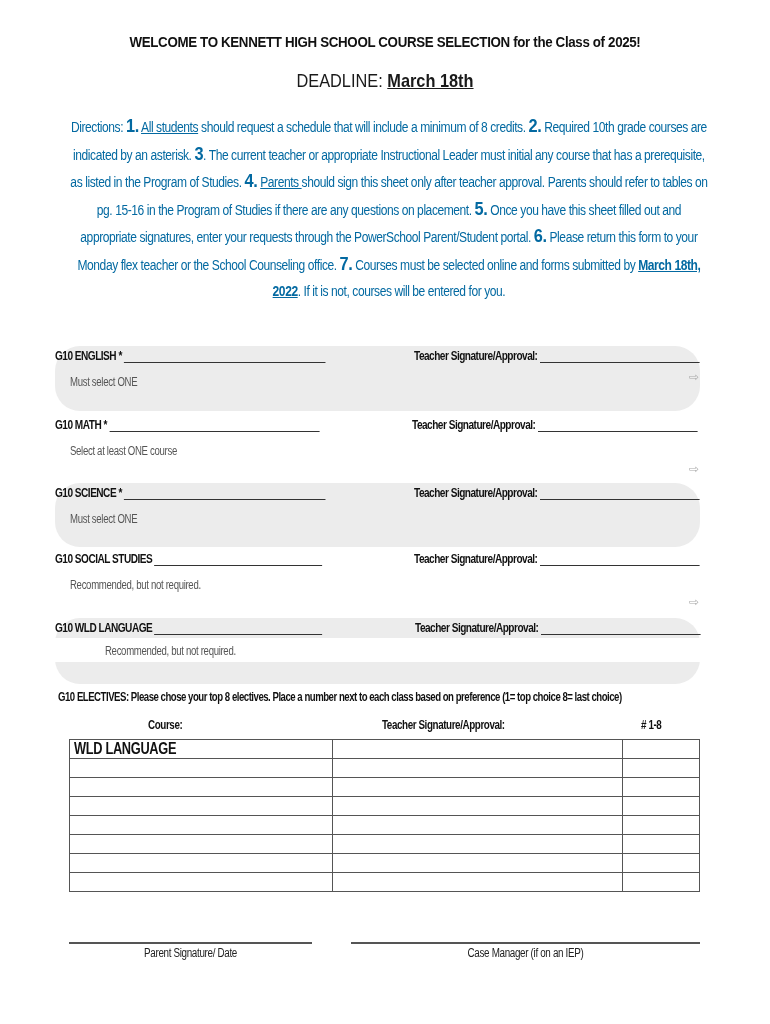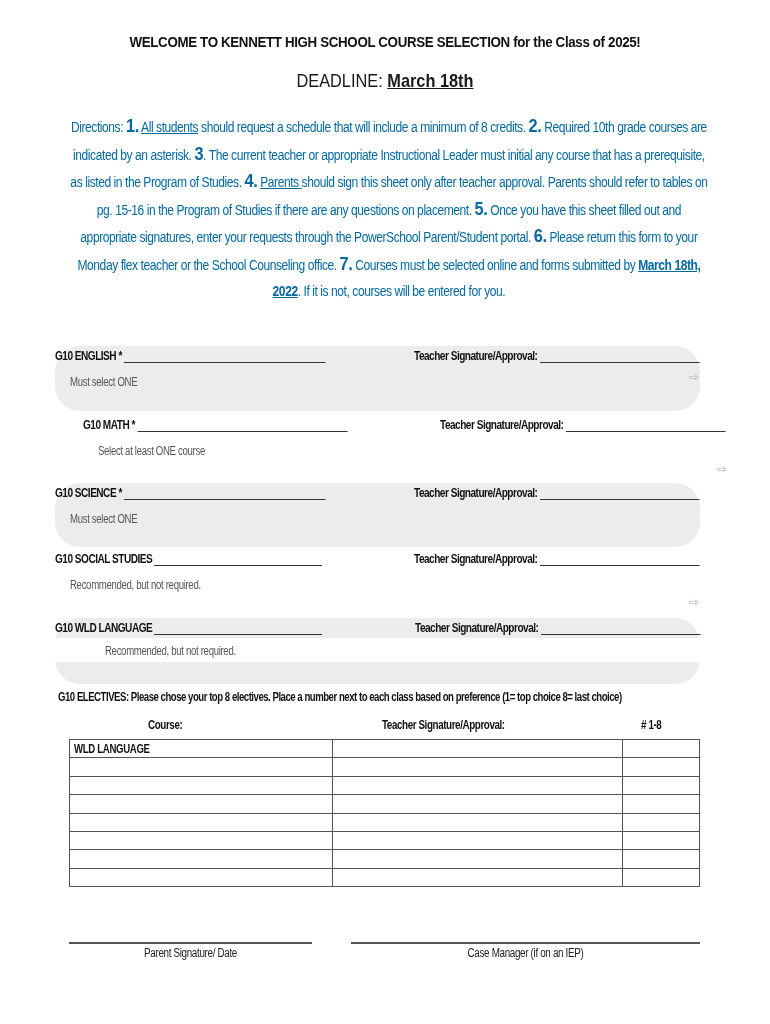--- a/index.html
+++ b/index.html
@@ -29,21 +29,21 @@
   .sec-note { position: absolute; top: 29px; font-size: 12px; color: #555;
     transform: scaleX(0.8); transform-origin: left top; white-space: nowrap; letter-spacing: -0.4px; }
   .arrow { position: absolute; right: 1px; font-size: 12px; color: #aaa; }
 
   .electives-head { position: absolute; top: 690px; left: 58px; width: 700px; font-size: 12px; font-weight: bold;
     letter-spacing: -0.6px; white-space: nowrap; transform: scaleX(0.8); transform-origin: left top; }
   .col-head { position: absolute; top: 718px; font-size: 12px; font-weight: bold; letter-spacing: -0.5px;
     transform: scaleX(0.82); transform-origin: left top; white-space: nowrap; }
 
   table.elect { position: absolute; top: 739px; left: 69px; width: 631px; border-collapse: collapse; }
-  table.elect td { border: 1px solid #555; height: 18.4px; font-size: 12px; font-weight: bold; padding: 0 4px; }
+  table.elect td { border: 1px solid #555; height: 18.4px; font-size: 16px; font-weight: bold; padding: 0 4px; }
   table.elect td.c1 { width: 263px; }
   table.elect td.c2 { width: 290px; }
   table.elect td .lbl { display: inline-block; transform: scaleX(0.8); transform-origin: left center;
     white-space: nowrap; letter-spacing: -0.4px; }
 
   .sig-line { position: absolute; top: 942px; height: 2px; background: #555; }
   .sig-label { position: absolute; top: 946px; font-size: 12px; color: #222; text-align: center;
     transform: scaleX(0.82); white-space: nowrap; letter-spacing: -0.4px; }
 </style>
 </head>
@@ -75,21 +75,21 @@
     <span class="sec-line" style="width:240px;"></span>
   </div>
   <div class="sec-sig" style="left:359px;">
     <span>Teacher Signature/Approval:</span>
     <span class="sec-line" style="width:190px;"></span>
   </div>
   <div class="sec-note" style="left:15px;">Must select ONE</div>
   <span class="arrow" style="top:24px;">⇨</span>
 </div>
 
-<div class="section" style="top:415px;height:62px;margin-left:28px;">
+<div class="section" style="top:415px;height:62px;">
   <div class="sec-head">
     <span>G10 MATH *</span>
     <span class="sec-line" style="width:250px;"></span>
   </div>
   <div class="sec-sig" style="left:357px;">
     <span>Teacher Signature/Approval:</span>
     <span class="sec-line" style="width:190px;"></span>
   </div>
   <div class="sec-note" style="left:15px;">Select at least ONE course</div>
   <span class="arrow" style="top:47px;">⇨</span>

